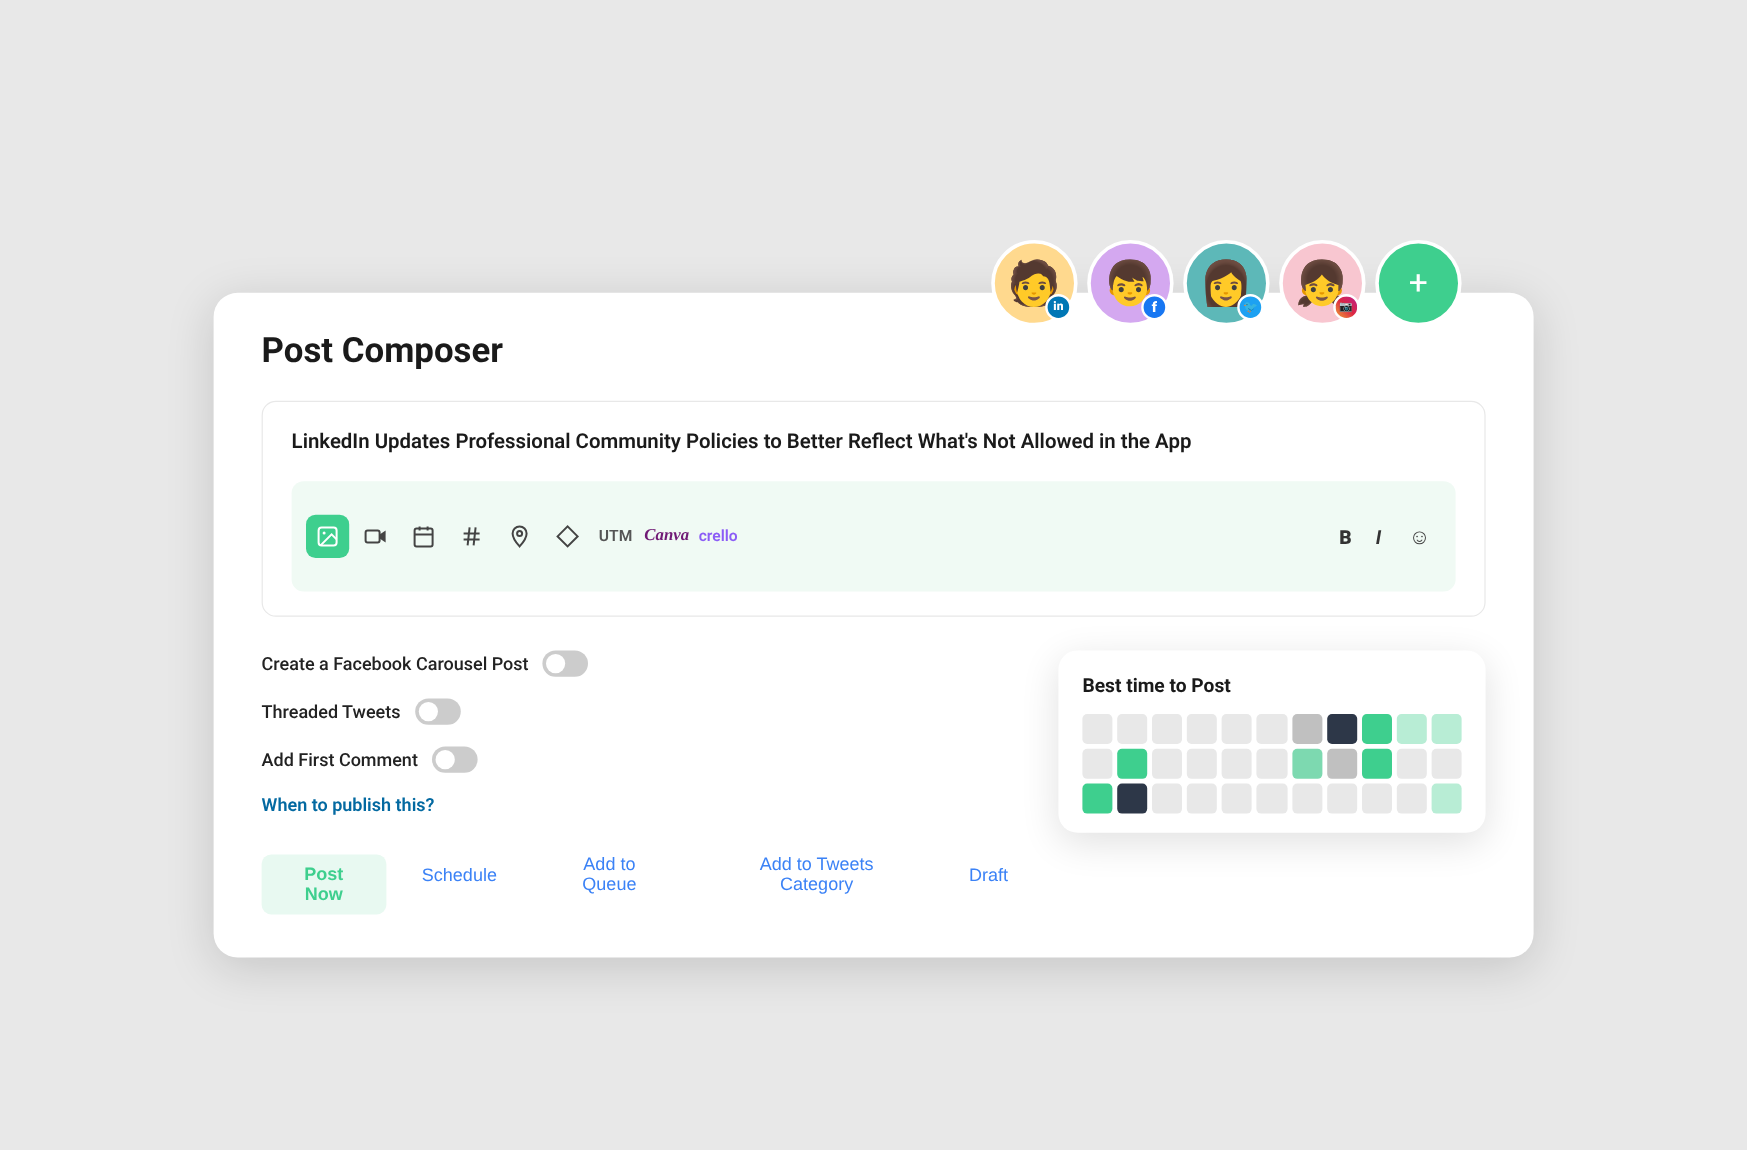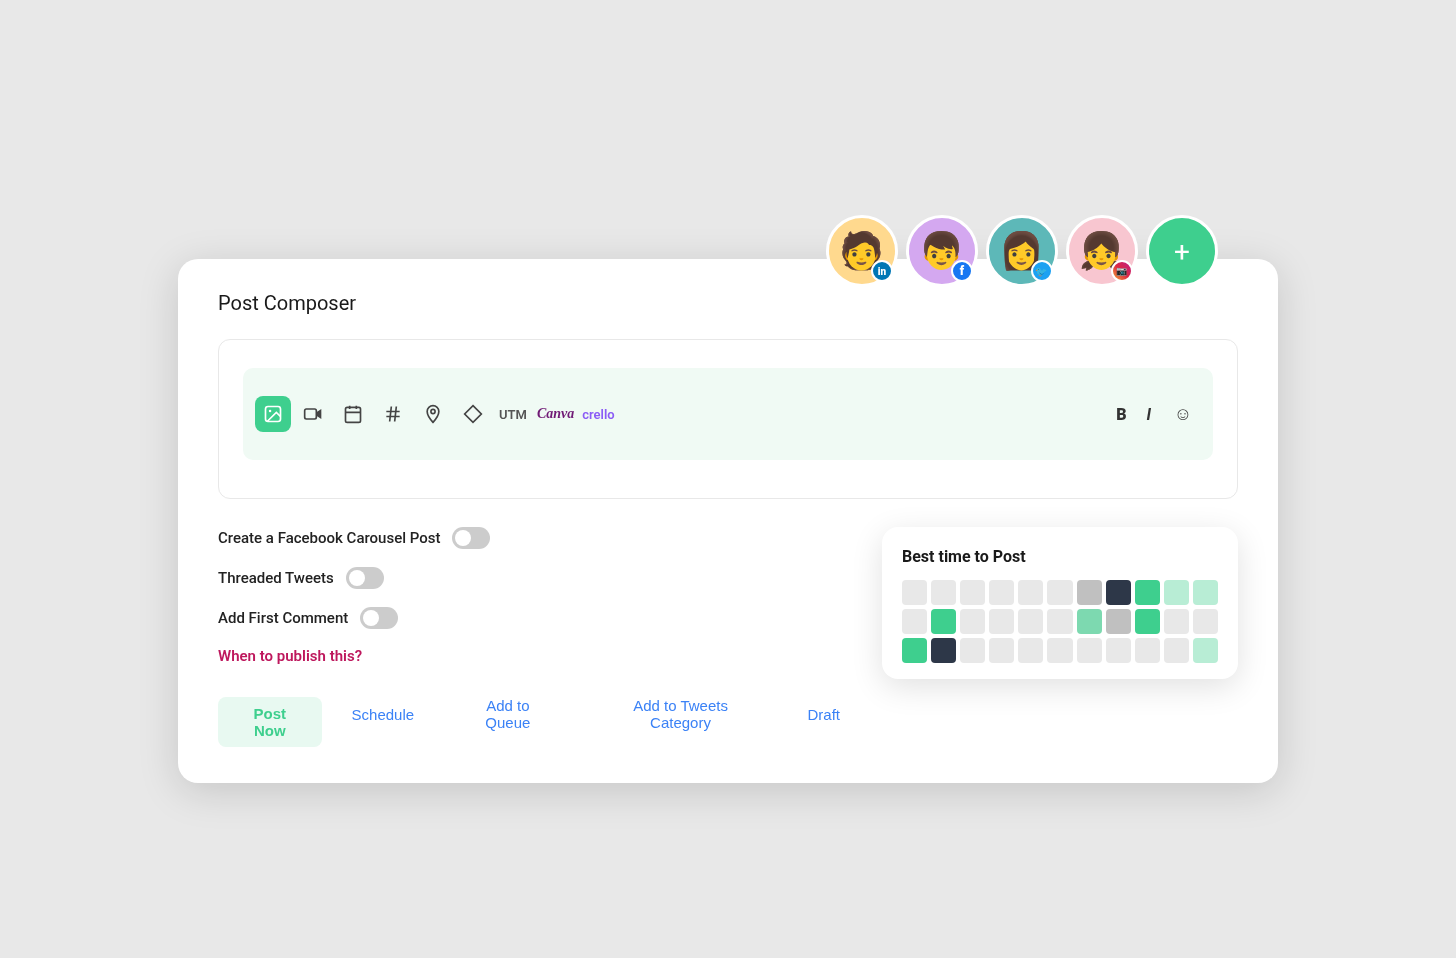--- a/index.html
+++ b/index.html
@@ -82,22 +82,22 @@
     
     .composer-card {
       background: #fff;
       border-radius: 20px;
       box-shadow: 0 8px 40px rgba(0,0,0,0.15);
       padding: 32px 40px 36px;
       position: relative;
     }
 
     .page-title {
-      font-size: 20px;
-      font-weight: 400;
+      font-size: 29px;
+      font-weight: 700;
       color: #1a1a1a;
       margin-bottom: 24px;
     }
 
     
     .text-editor {
       border: 1.5px solid #e8e8e8;
       border-radius: 12px;
       padding: 20px 24px;
       min-height: 160px;
@@ -211,21 +211,21 @@
       width: 16px;
       height: 16px;
       border-radius: 50%;
       background: #fff;
       transition: left 0.2s;
     }
 
     .when-publish {
       font-size: 15px;
       font-weight: 600;
-      color: #be185d;
+      color: #0369a1;
       margin-bottom: 16px;
     }
 
     .publish-tabs {
       display: flex;
       gap: 12px;
       align-items: center;
     }
 
     .publish-tab {
@@ -335,20 +335,21 @@
 
     <div class="add-circle">
       <span>+</span>
     </div>
   </div>
 
   <div class="composer-card">
     <h1 class="page-title">Post Composer</h1>
 
     <div class="text-editor">
+      <div class="editor-content">LinkedIn Updates Professional Community Policies to Better Reflect What's Not Allowed in the App</div>
 
       <div class="toolbar">
 
         <div class="toolbar-icon active" title="Image">
           <svg viewBox="0 0 24 24" fill="none" stroke="currentColor" stroke-width="2">
             <rect x="3" y="3" width="18" height="18" rx="3"></rect>
             <circle cx="8.5" cy="8.5" r="1.5" fill="currentColor" stroke="none"></circle>
             <path d="M21 15l-5-5L5 21"></path>
           </svg>
         </div>

